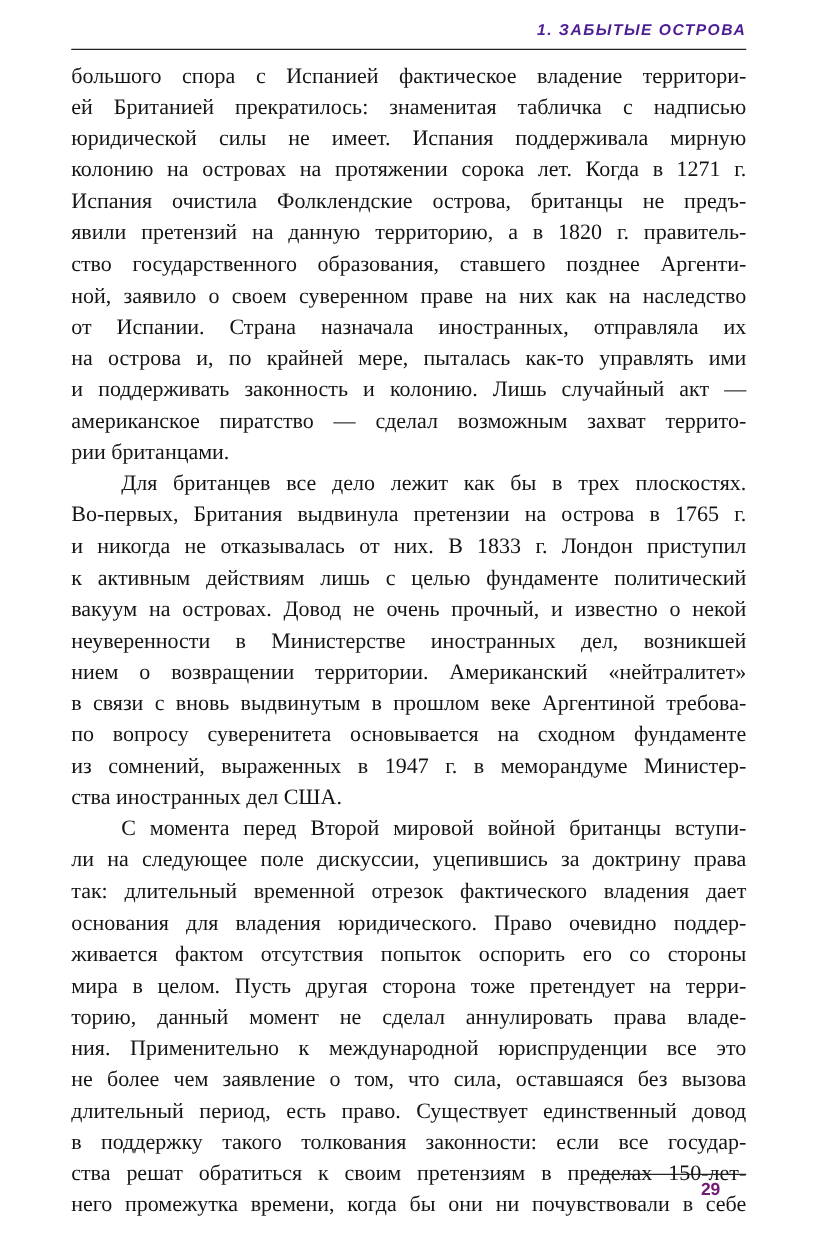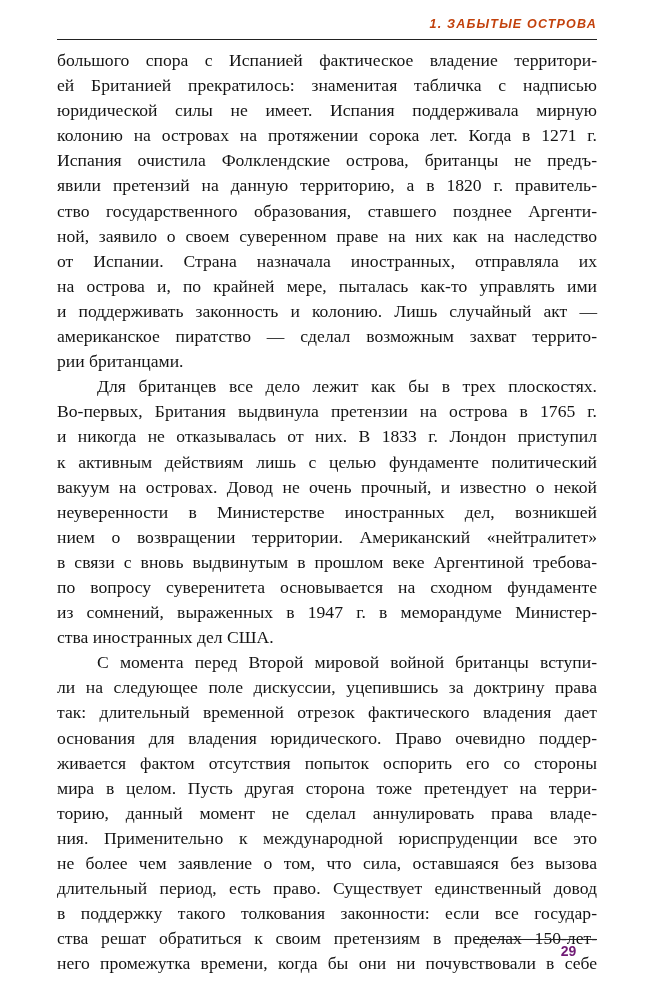--- a/index.html
+++ b/index.html
@@ -7,21 +7,21 @@
   .page {
     position: absolute; left: 0; top: 0; width: 653px; height: 1000px;
     background: #ffffff; color: #141414;
     font-family: "Liberation Serif", "DejaVu Serif", serif;
   }
   .running-head {
     position: absolute; left: 57px; top: 17px; width: 540px;
     text-align: right;
     font-family: "Liberation Sans", "DejaVu Sans", sans-serif;
     font-style: italic; font-weight: bold;
-    font-size: 12.5px; letter-spacing: 1.2px; color: #c2410c;
+    font-size: 12.5px; letter-spacing: 1.2px; color: #4c1d95;
   }
   .head-rule {
     position: absolute; left: 57px; top: 39px; width: 540px; height: 0;
     border-top: 1.6px solid #222;
   }
   .body-text {
     position: absolute; left: 57px; top: 48px; width: 540px;
     font-size: 17.6px; line-height: 25.1px;
     text-align: justify;
   }

